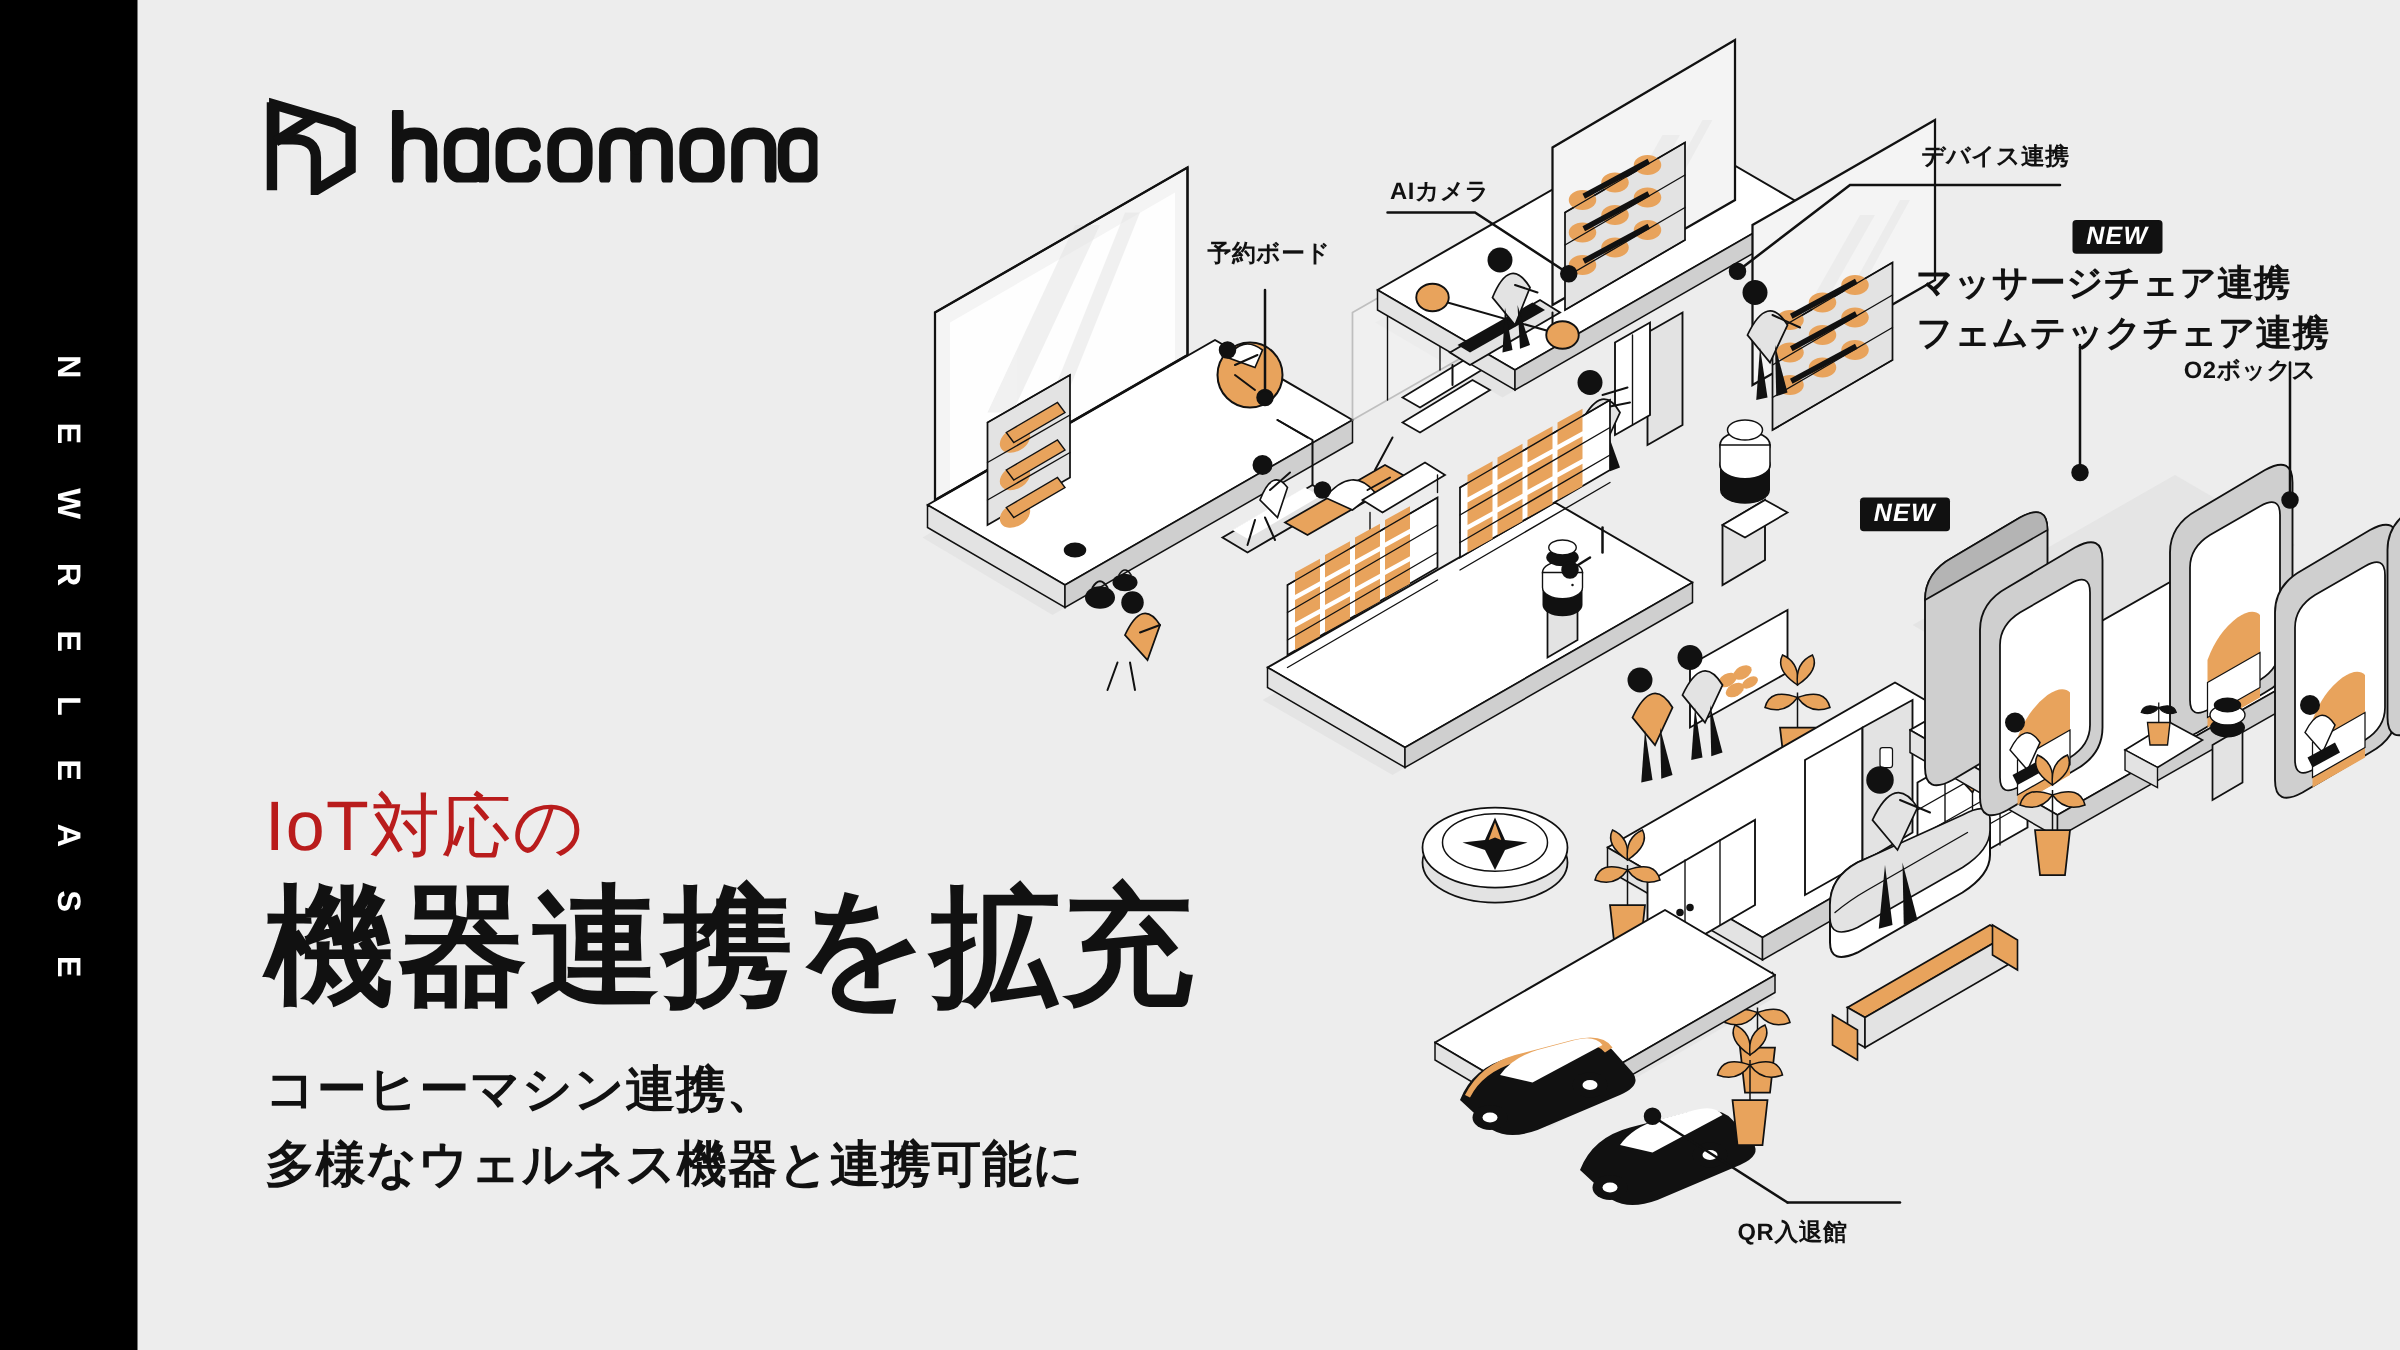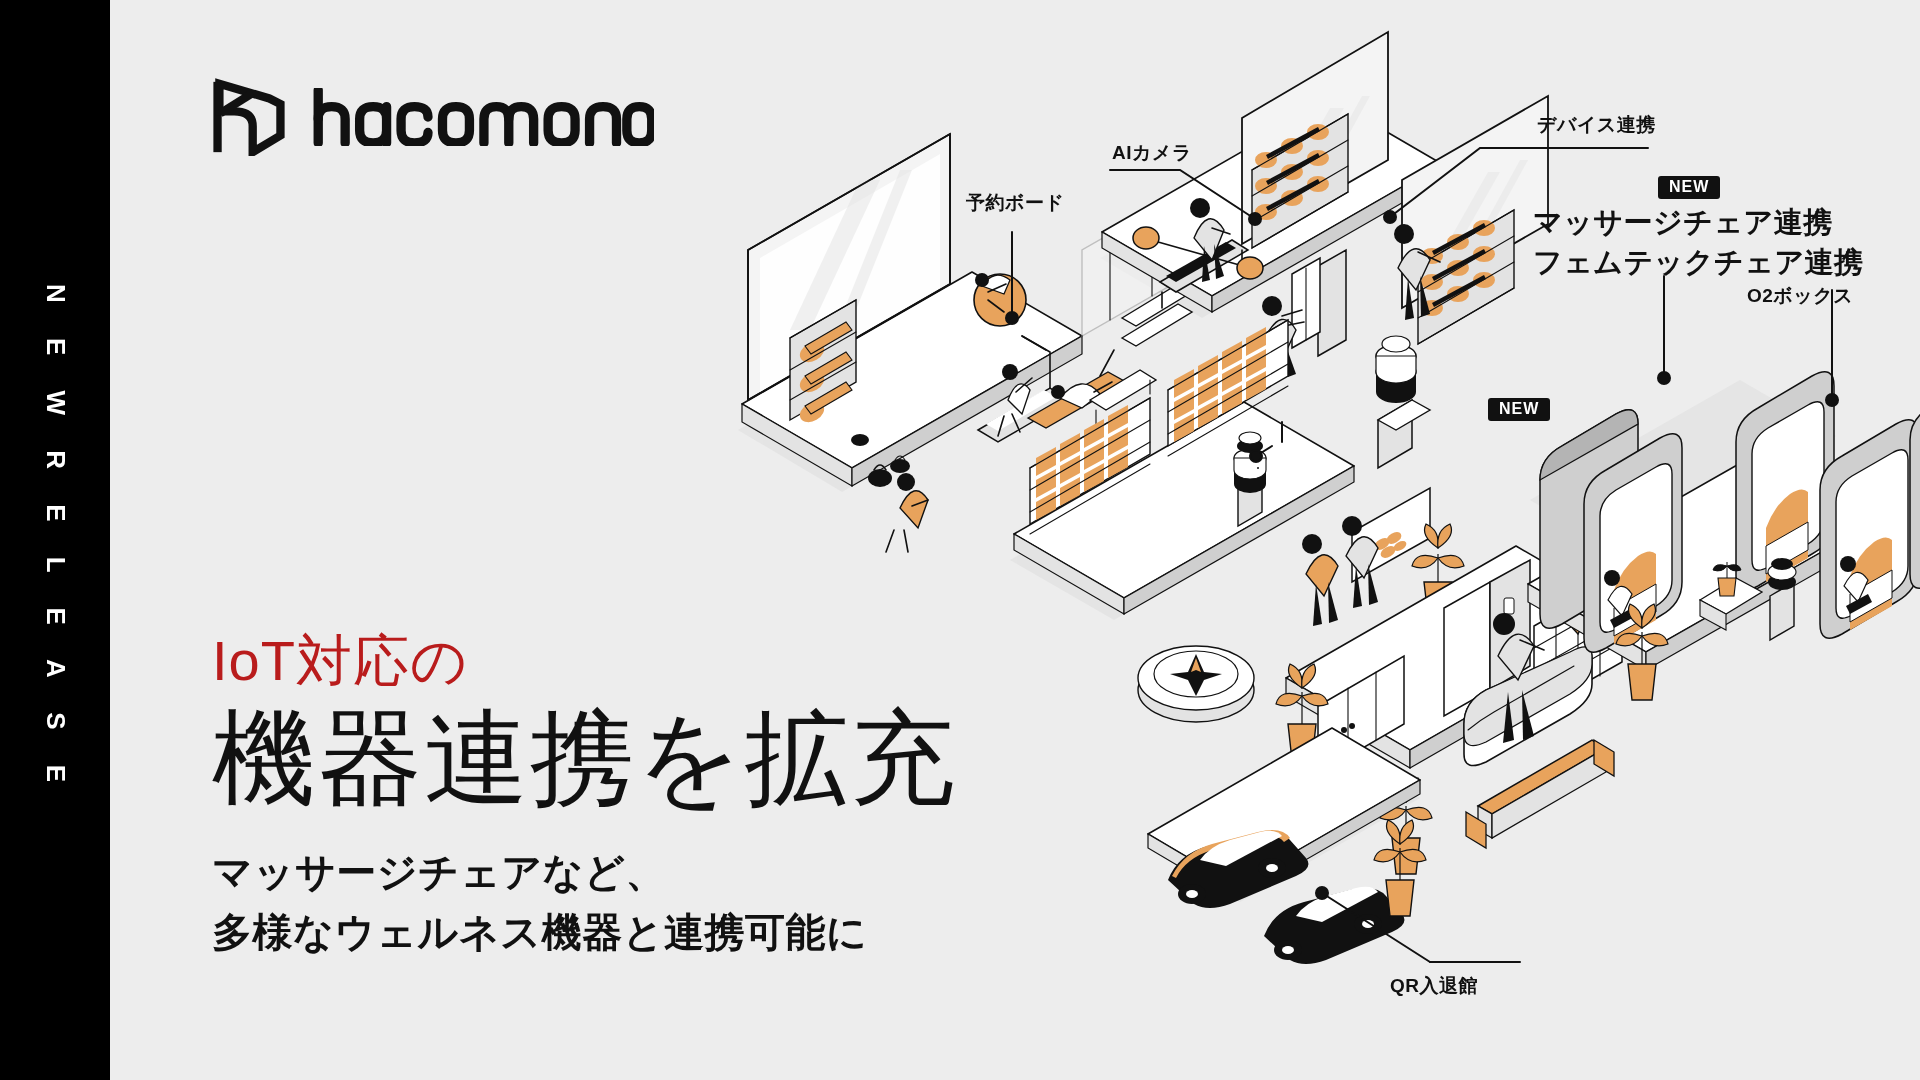--- a/index.html
+++ b/index.html
@@ -33,40 +33,41 @@
   .logo-mark { width:74px; height:78px; display:block; }
   .logo-word { height:58px; display:block; }
 
   
   .copy { position:absolute; left:212px; top:630px; z-index:30; }
   .eyebrow {
     font-size:56px; font-weight:400; color:#b91c1c; letter-spacing:1px;
     line-height:1.1;
   }
   .headline {
-    font-size:104px; font-weight:400; color:#111; letter-spacing:2px;
+    font-size:104px; font-weight:700; color:#111; letter-spacing:2px;
     line-height:1.12; margin-top:8px; white-space:nowrap;
   }
   .subcopy {
     margin-top:26px; font-size:40px; font-weight:600; color:#111;
     line-height:1.5; letter-spacing:0.5px;
   }
 
   
   .illus { position:absolute; left:0; top:0; width:1920px; height:1080px; z-index:10; }
 
   
   .anno { position:absolute; z-index:35; color:#111; white-space:nowrap; }
   .anno .a-txt { font-size:19px; font-weight:700; letter-spacing:0.5px; display:block; }
   .anno.big .a-txt { font-size:29px; font-weight:700; letter-spacing:0.5px; }
   .badge-new {
     display:inline-block; background:#111; color:#fff;
-    font-size:16px; font-weight:800; letter-spacing:1px;
+    font-size:20px; font-weight:800; letter-spacing:1px;
     padding:3px 11px 4px; border-radius:3px; line-height:1;
     font-family:"Liberation Sans",sans-serif;
+    font-style:italic;
   }
 </style>
 </head>
 <body>
 
 <div id="stage">
 
   <svg class="illus" viewBox="0 0 1920 1080" aria-hidden="true">
     <defs>
       <style>
@@ -628,21 +629,21 @@
         <path d="M268,53 L268,30 q0,-12 13,-12 q13,0 13,12 L294,53"></path>
         <path d="M304,30 q0,-12 12,-12 q12,0 12,12 l0,11 q0,12 -12,12 q-12,0 -12,-12 Z"></path>
       </g>
     </svg>
   </div>
 
   <div class="copy">
     <div class="eyebrow">IoT対応の</div>
     <div class="headline">機器連携を拡充</div>
     <div class="subcopy">
-      <div>マッサージチェアなど、</div>
+      <div>コーヒーマシン連携、</div>
       <div>多様なウェルネス機器と連携可能に</div>
     </div>
   </div>
 
   <div class="anno" style="left:966px; top:190px;">
     <span class="a-txt">予約ボード</span>
   </div>
 
   <div class="anno" style="left:1112px; top:140px;">
     <span class="a-txt">AIカメラ</span>

